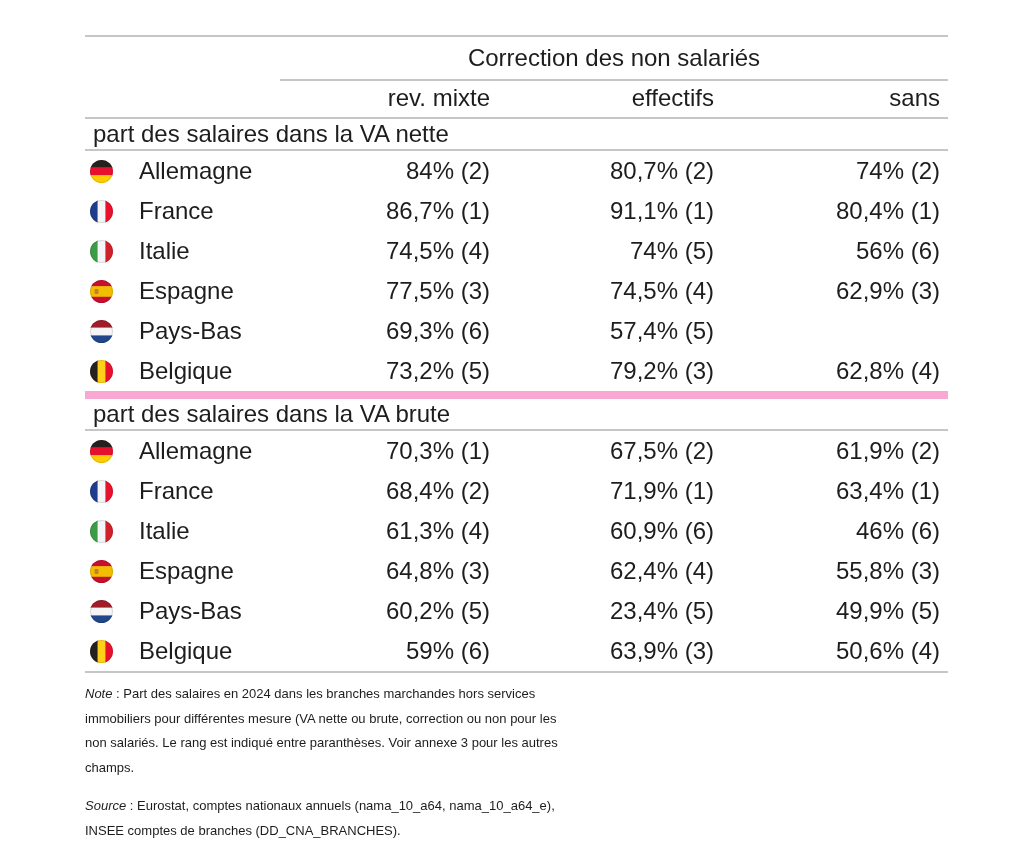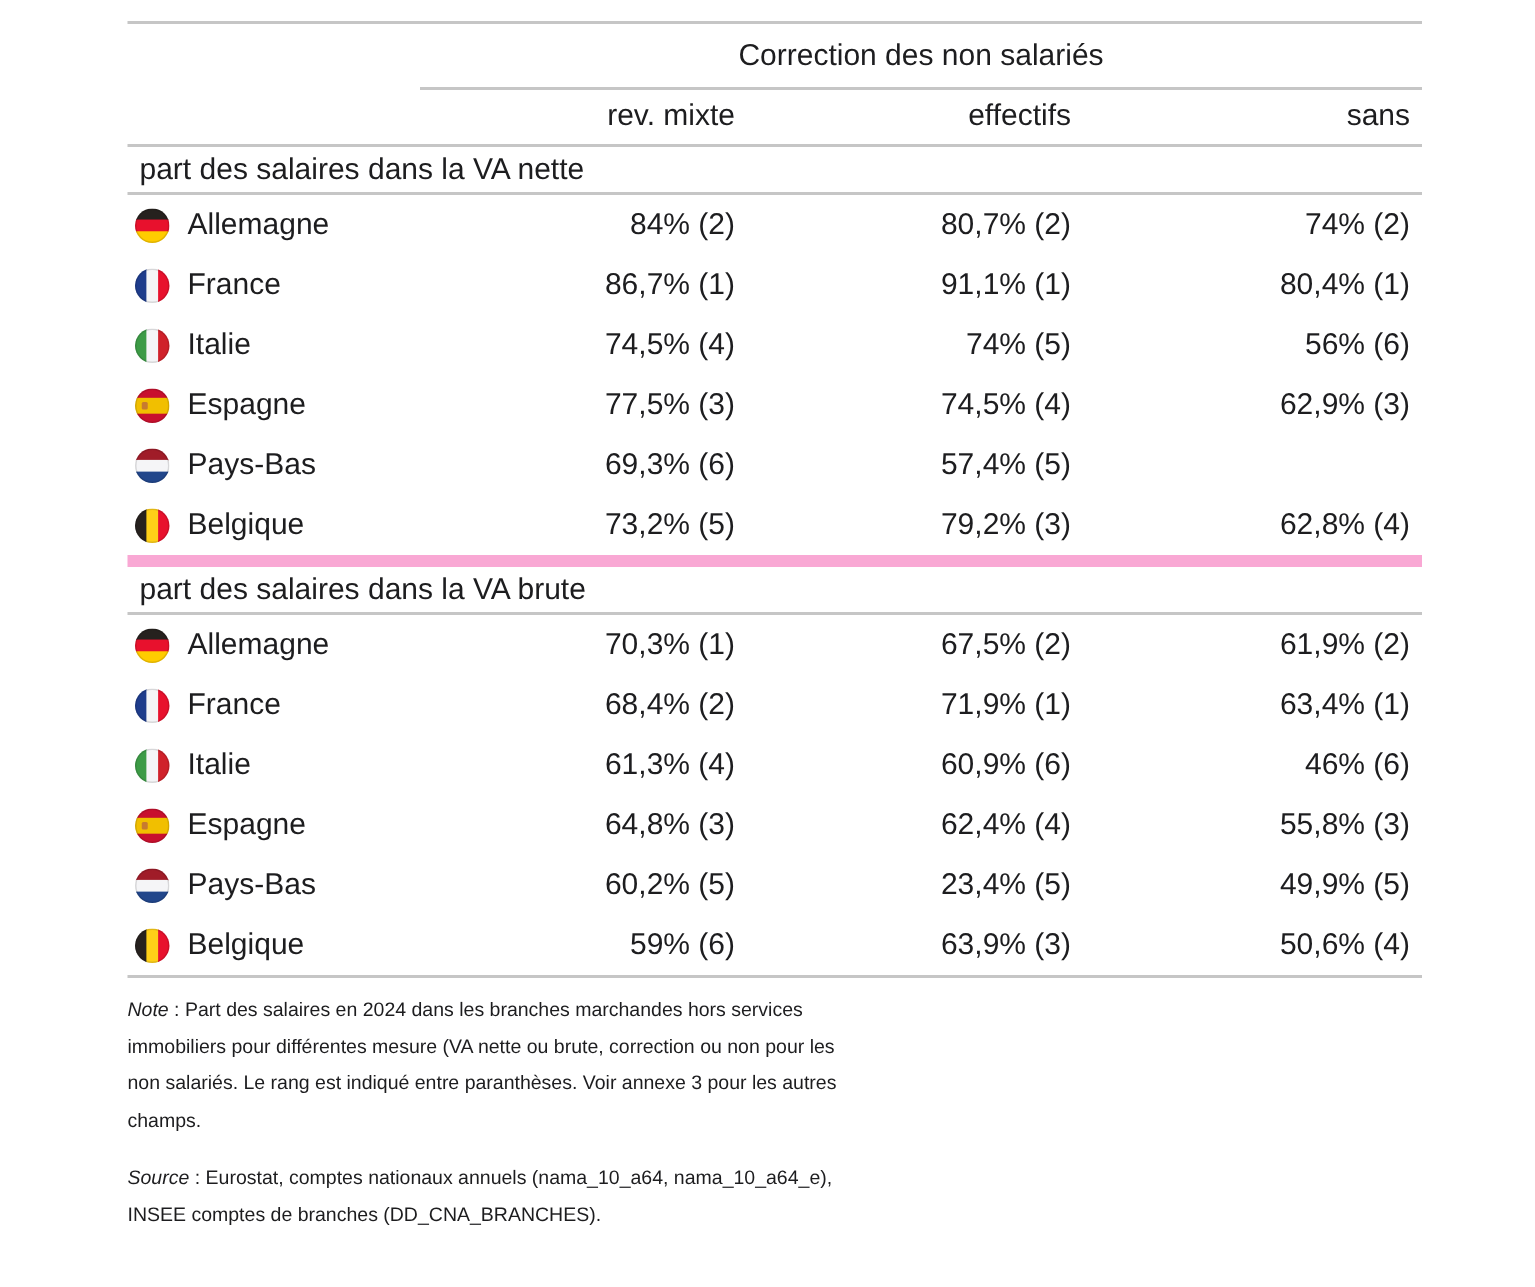--- a/index.html
+++ b/index.html
@@ -7,24 +7,24 @@
     position:relative;
     width:1023px;height:858px;
     background:#ffffff;
     font-family:"Liberation Sans", sans-serif;
     color:#1d1d1f;
     overflow:hidden;
   }
   .table-wrap{
     position:relative;
     width:863px;
-    margin:14px 0 0 85px;
+    margin:35px 0 0 85px;
     border-top:2px solid #c6c6c6;
     border-bottom:2px solid #c6c6c6;
-    font-size:20px;
+    font-size:24px;
   }
   .span-row{height:42px;}
   .span-cell{
     margin-left:195px;
     height:100%;
     border-bottom:2px solid #c6c6c6;
     display:flex;align-items:center;justify-content:center;
   }
   .subhead-row{
     height:40px;
@@ -47,21 +47,21 @@
     height:40px;
     display:grid;
     grid-template-columns:1fr 224px 224px 226px;
     align-items:center;
     padding-right:8px;
     box-sizing:border-box;
   }
   .label-cell{
     display:flex;align-items:center;
     padding-left:5px;
-    gap:12px;
+    gap:26px;
   }
   .flag{width:23px;height:23px;display:inline-flex;flex:0 0 23px;}
   .num{text-align:right;}
   .notes{
     margin:9px 0 0 85px;
     width:870px;
     font-size:13px;
     line-height:24.5px;
   }
   .para{margin:0 0 14px 0;}

